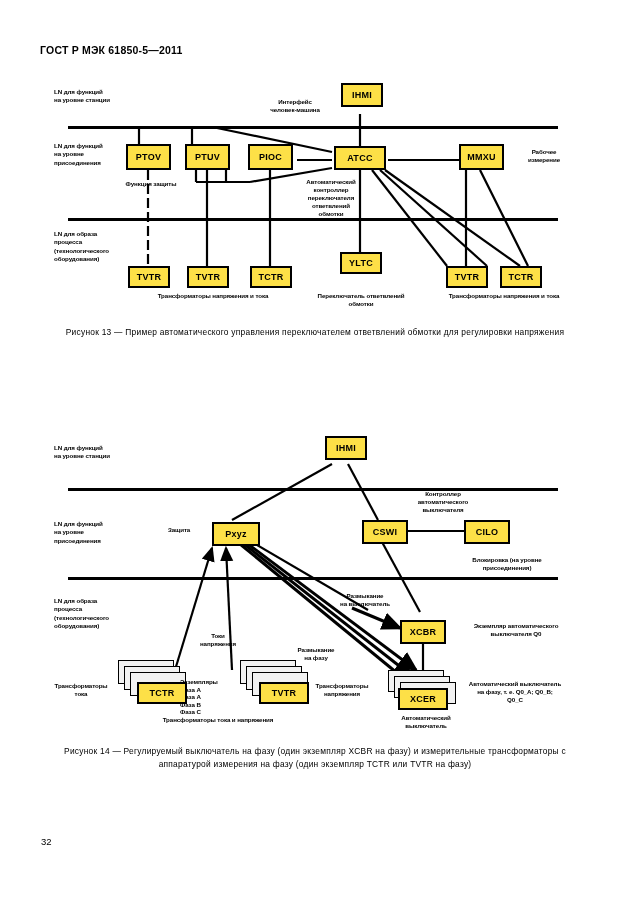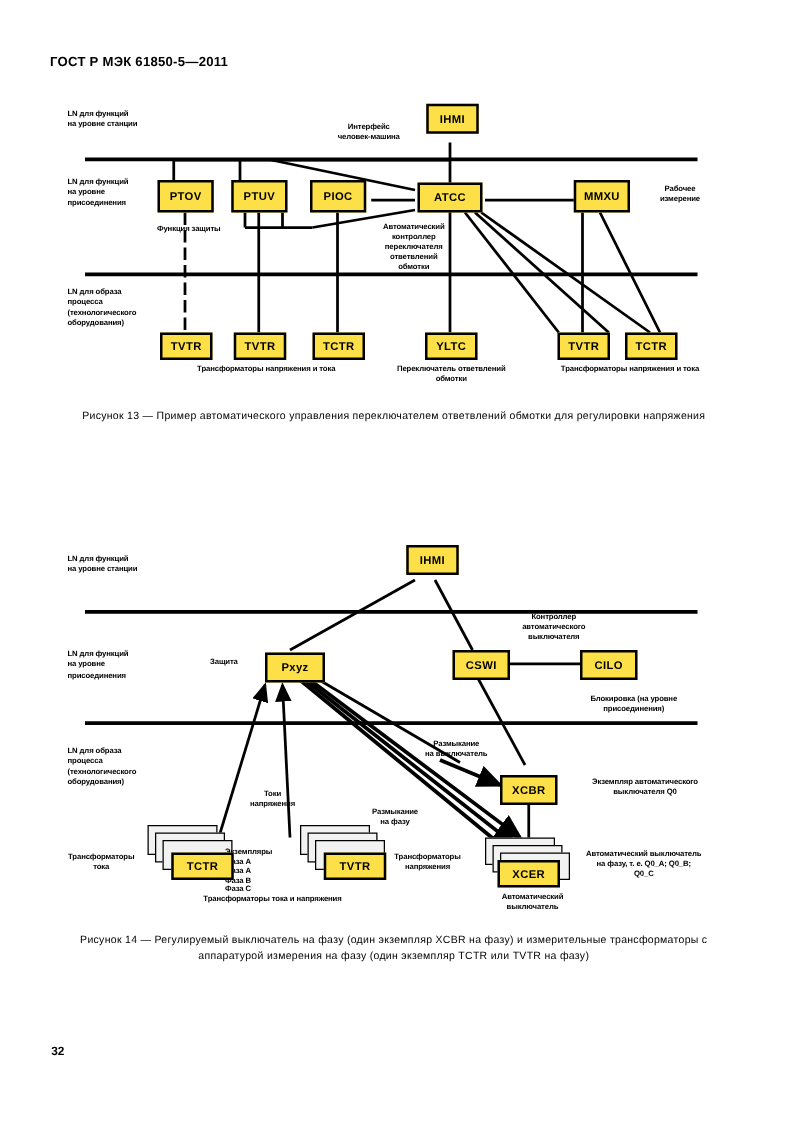--- a/index.html
+++ b/index.html
@@ -116,21 +116,20 @@
     font-size: 9.6px;
     line-height: 15.5px;
     text-align: justify;
     text-indent: 30px;
   }
   .folio {
     position: absolute;
     left: 41px;
     top: 836px;
     font-size: 9.5px;
-    font-weight: bold;
   }
 </style>
 </head>
 <body>
 
 <div class="page">
 
   <div class="header">ГОСТ Р МЭК 61850-5—2011</div>
 
   <div class="diagram" id="fig13">
@@ -182,21 +181,21 @@
     <div class="node" style="left:341px; top:1px; width:42px; height:24px;">IHMI</div>
     <div class="node" style="left:126px; top:62px; width:45px; height:26px;">PTOV</div>
     <div class="node" style="left:185px; top:62px; width:45px; height:26px;">PTUV</div>
     <div class="node" style="left:248px; top:62px; width:45px; height:26px;">PIOC</div>
     <div class="node" style="left:334px; top:64px; width:52px; height:24px;">ATCC</div>
     <div class="node" style="left:459px; top:62px; width:45px; height:26px;">MMXU</div>
 
     <div class="node" style="left:128px; top:184px; width:42px; height:22px;">TVTR</div>
     <div class="node" style="left:187px; top:184px; width:42px; height:22px;">TVTR</div>
     <div class="node" style="left:250px; top:184px; width:42px; height:22px;">TCTR</div>
-    <div class="node" style="left:340px; top:184px; width:42px; height:22px;">YLTC</div>
+    <div class="node" style="left:340px; top:170px; width:42px; height:22px;">YLTC</div>
     <div class="node" style="left:446px; top:184px; width:42px; height:22px;">TVTR</div>
     <div class="node" style="left:500px; top:184px; width:42px; height:22px;">TCTR</div>
 
     <div class="note" style="left:240px; top:16px; width:110px;">Интерфейс
 человек-машина</div>
     <div class="note" style="left:104px; top:98px; width:94px;">Функция защиты</div>
     <div class="note" style="left:285px; top:96px; width:92px;">Автоматический
 контроллер
 переключателя
 ответвлений

